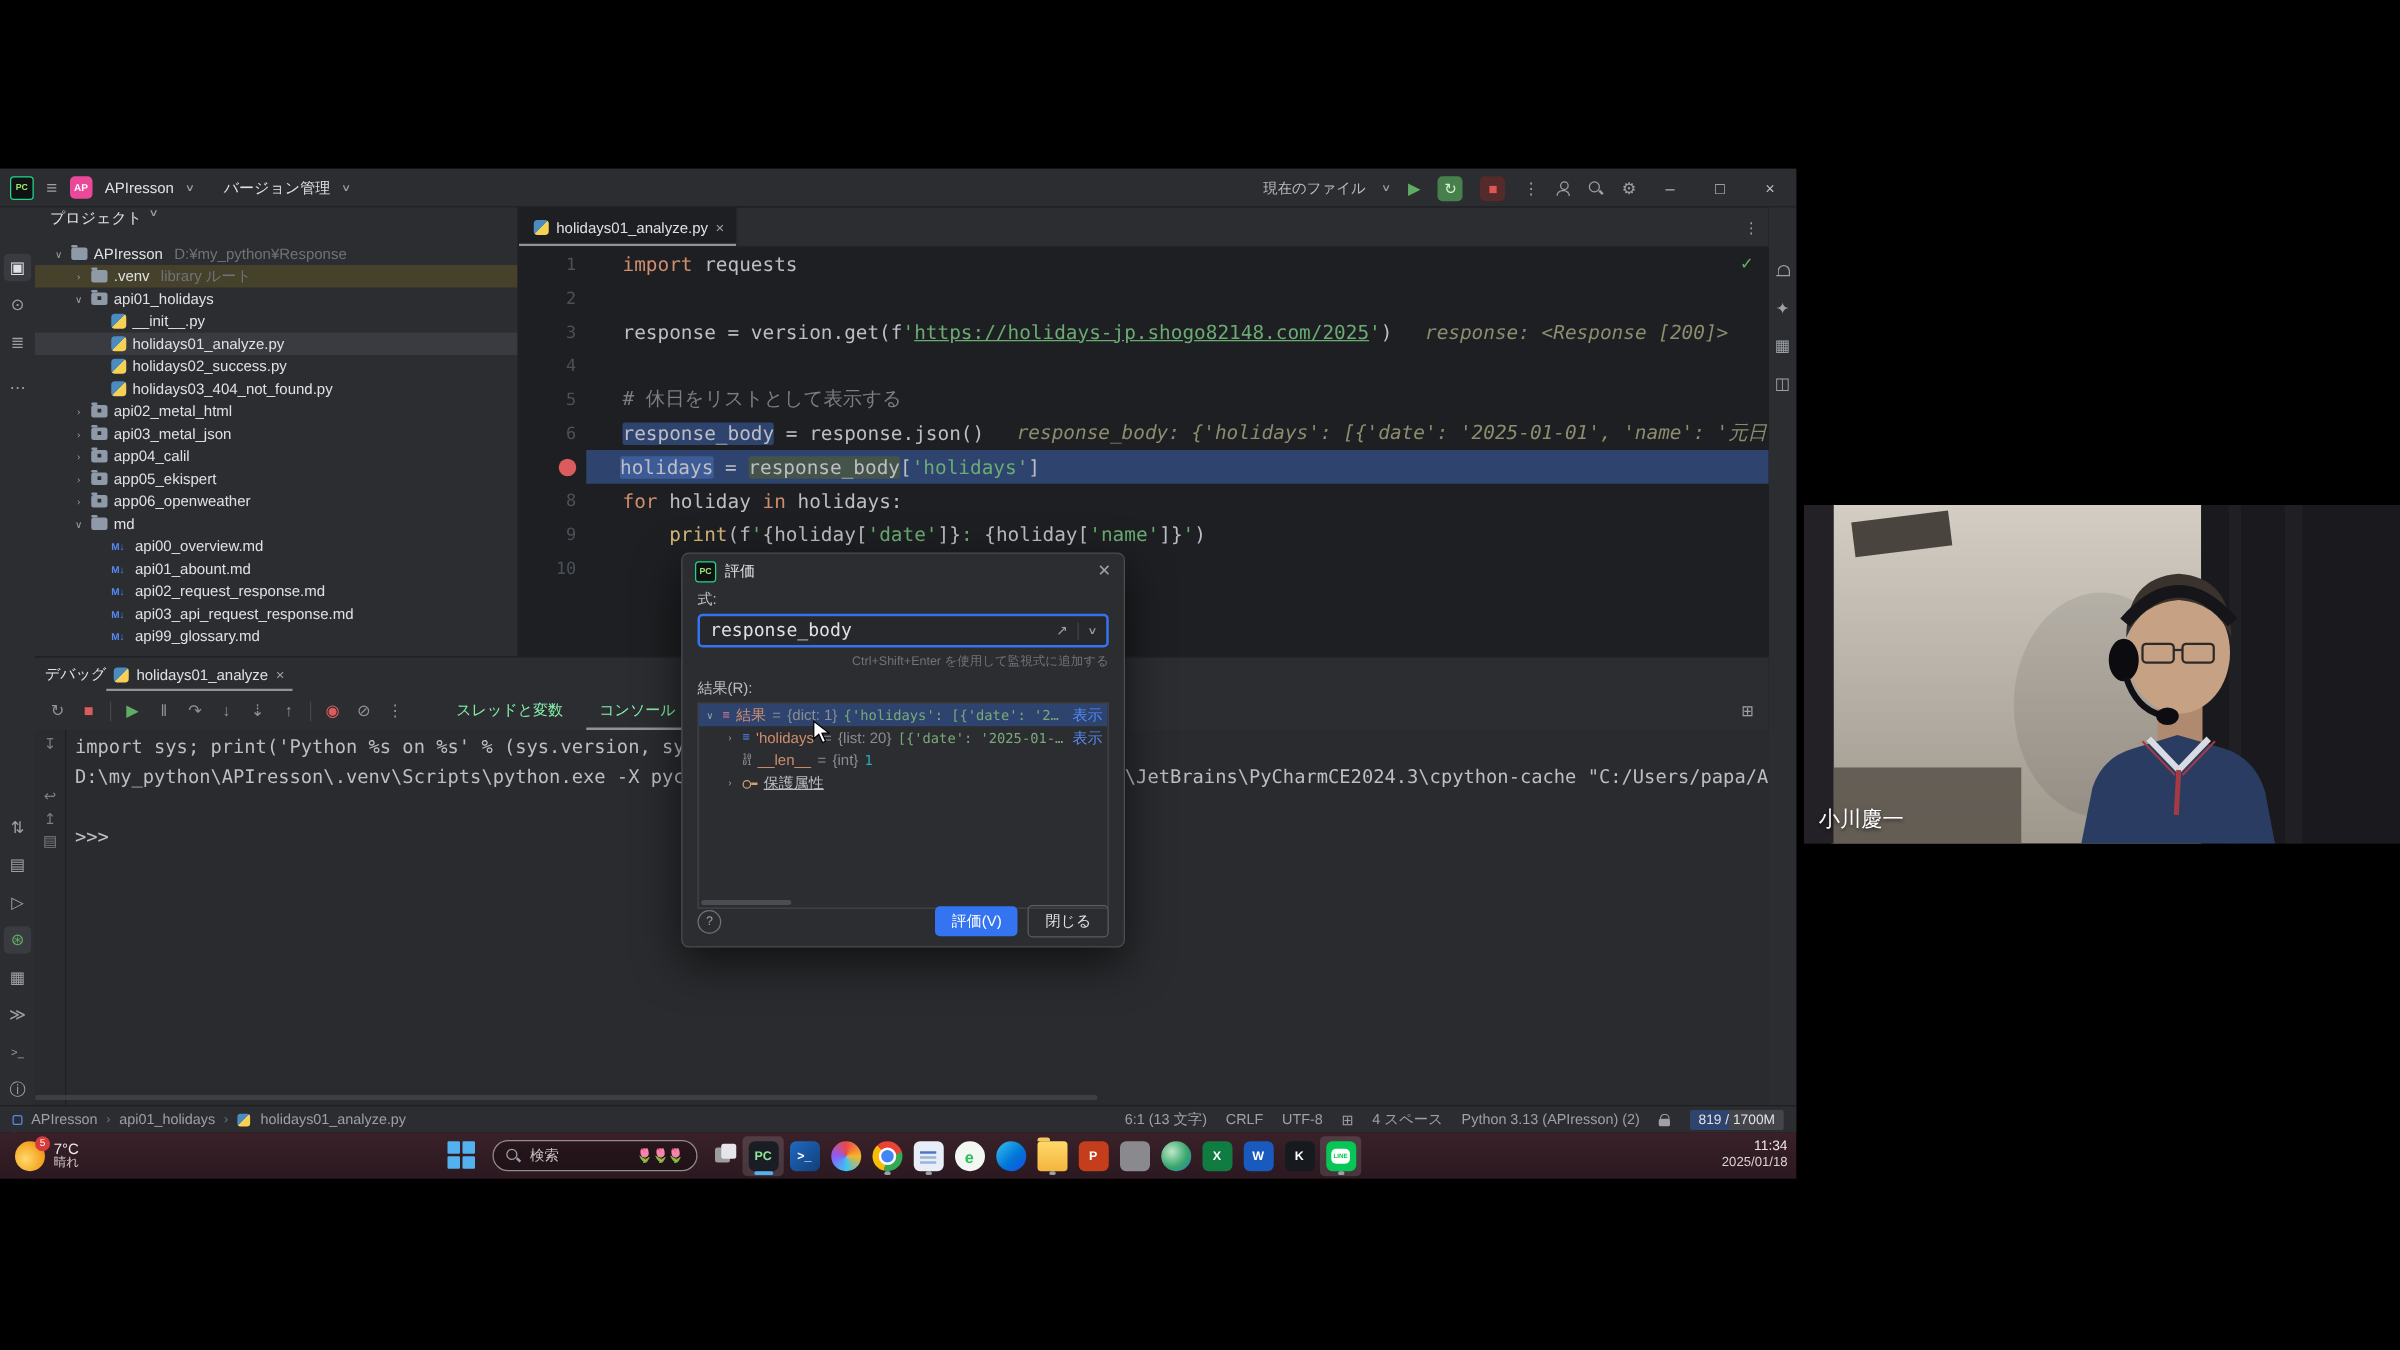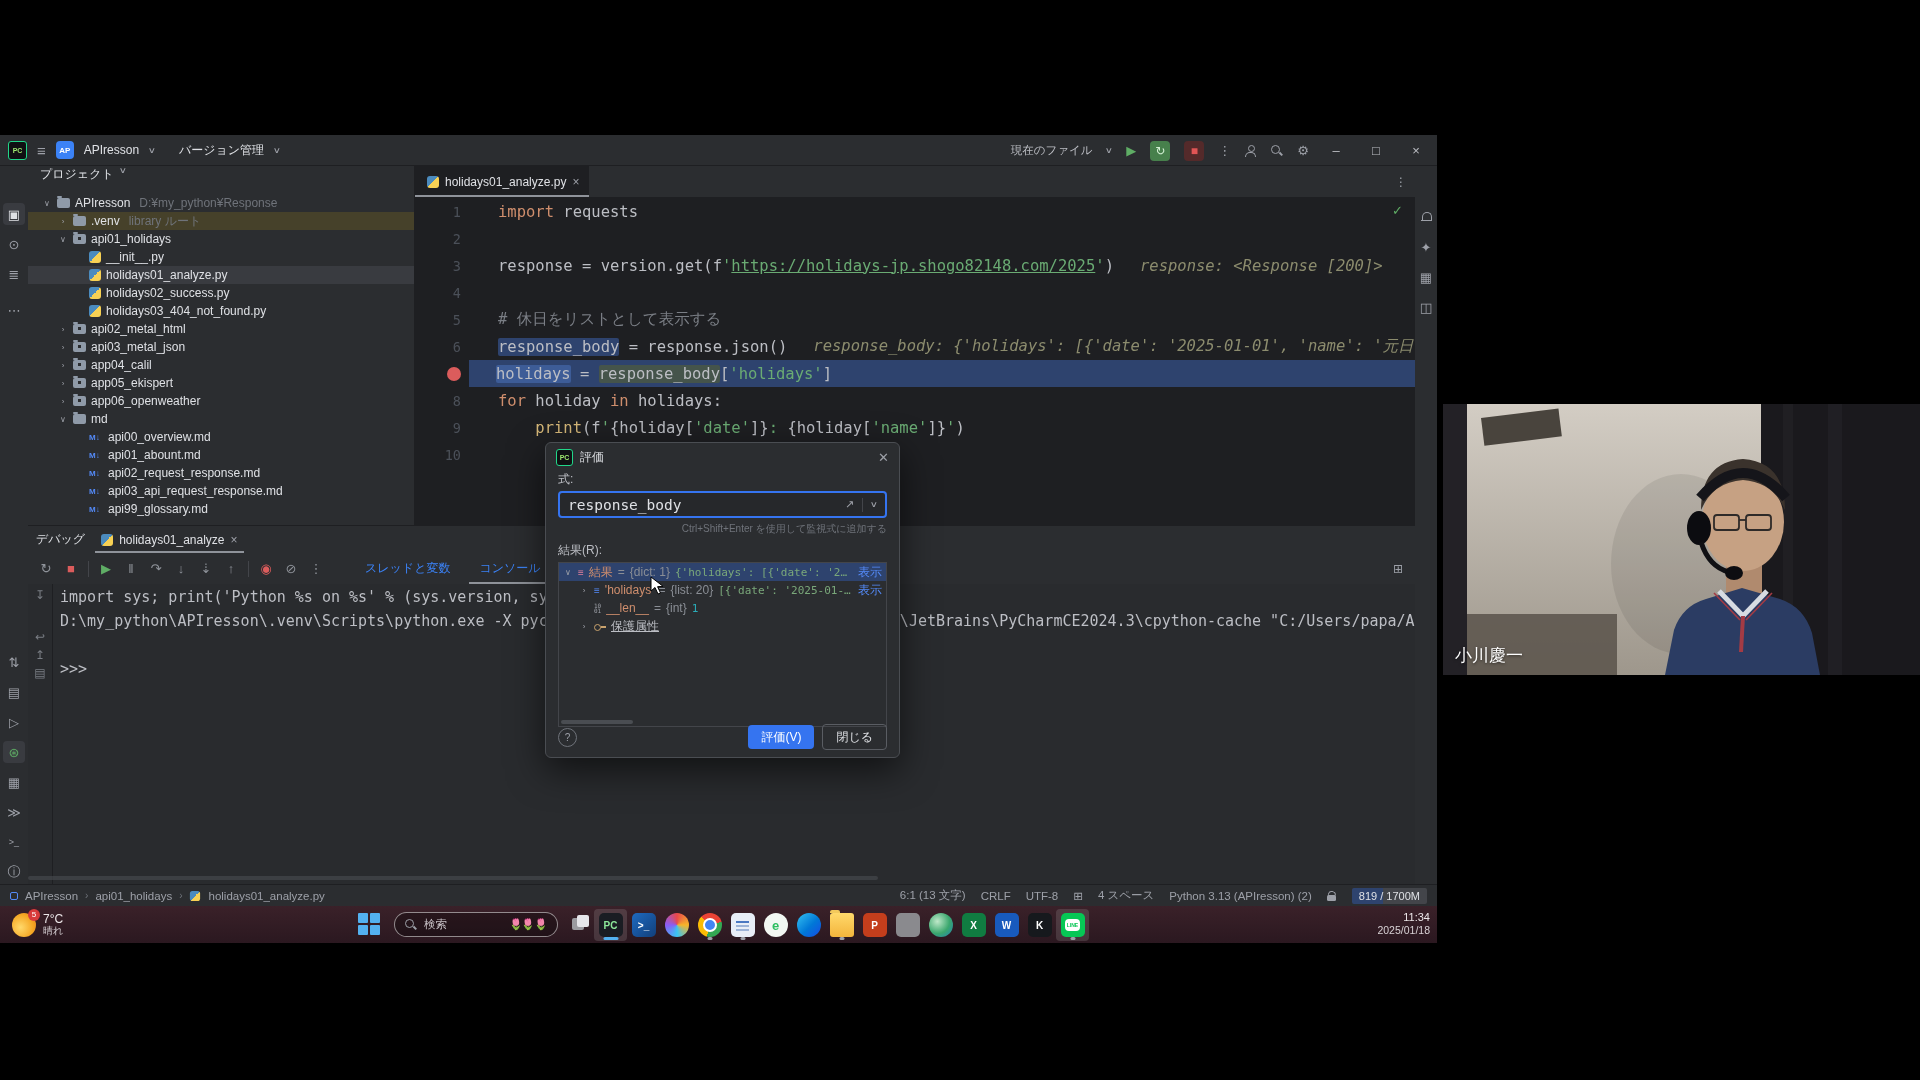--- a/index.html
+++ b/index.html
@@ -5,21 +5,21 @@
   html,body{margin:0;padding:0;background:#000;}
   #frame{position:relative;width:1920px;height:1080px;background:#000;overflow:hidden;
          font-family:"Liberation Sans","DejaVu Sans",sans-serif;color:#bcbec4;}
   
   #screen{position:absolute;left:0;top:135px;width:1437px;height:771px;background:#2b2d30;font-size:12px;}
   #titlebar{position:absolute;left:0;top:0;width:1437px;height:31px;border-bottom:1px solid #1e1f22;
             display:flex;align-items:center;gap:10px;padding-left:8px;box-sizing:border-box;background:#2b2d30;}
   .pclogo{width:17px;height:17px;background:#101113;border:1px solid #21d789;border-radius:3px;
           color:#9ee86f;font-size:7px;font-weight:bold;display:flex;align-items:center;justify-content:center;}
   .hamburger{color:#9da0a8;font-size:15px;}
-  .apbadge{width:18px;height:18px;background:#3b82f6;border-radius:4px;color:#fff;font-size:8px;font-weight:bold;
+  .apbadge{width:18px;height:18px;background:#ec4899;border-radius:4px;color:#fff;font-size:8px;font-weight:bold;
            display:flex;align-items:center;justify-content:center;}
   .tb-label{color:#dfe1e5;font-size:12px;}
   .chev{color:#9da0a8;font-size:8px;transform:scaleX(1.4);display:inline-block;}
   #tb-right{position:absolute;right:0;top:0;height:31px;display:flex;align-items:center;gap:14px;padding-right:8px;}
   .tb-ic{font-size:13px;color:#9da0a8;}
   .runbox{width:20px;height:20px;border-radius:4px;display:flex;align-items:center;justify-content:center;font-size:12px;}
   .greenbox{background:#47804c;color:#d3f0d4;}
   .redbox{background:#542a2a;color:#e05555;}
   .winbtn{width:26px;text-align:center;color:#bcbec4;font-size:13px;}
   .sico{position:relative;width:12px;height:12px;display:inline-block;}
@@ -68,26 +68,26 @@
   .c-kw{color:#cf8e6d;} .c-def{color:#bcbec4;} .c-str{color:#6aab73;}
   .c-url{color:#6aab73;text-decoration:underline;} .c-com{color:#7a7e85;}
   .c-fn{color:#d5b778;}
   .c-occ{color:#bcbec4;background:#2e436e;border-radius:2px;}
   .c-occ2{color:#bcbec4;background:#45544b;border-radius:2px;}
   .c-occ3{color:#bcbec4;background:#3d5c97;border-radius:2px;}
   .hinttxt{color:#8c8c6e;font-style:italic;margin-left:26px;white-space:pre;}
   #inspect-ok{position:absolute;left:977px;top:37px;color:#5fad65;font-size:13px;}
   
   #debugpanel{position:absolute;left:28px;top:390px;width:1387px;height:359px;background:#2b2d30;border-top:1px solid #1e1f22;box-sizing:border-box;}
-  #dbg-header{height:27px;display:flex;align-items:center;gap:10px;padding-left:8px;}
+  #dbg-header{height:27px;display:flex;align-items:center;gap:0;padding-left:8px;}
   .dbtab{height:100%;display:flex;align-items:center;gap:6px;padding:0 6px;box-shadow:inset 0 -2px 0 #8f939a;color:#dfe1e5;}
   #dbg-toolbar{height:31px;display:flex;align-items:center;gap:9px;padding-left:10px;border-bottom:1px solid #1e1f22;}
   .dtb-ic{width:16px;text-align:center;font-size:13px;}
   .dtb-sep{width:1px;height:16px;background:#43454a;}
-  .dview-tab{padding:0 10px;height:100%;display:flex;align-items:center;color:#3b82f6;}
+  .dview-tab{padding:0 10px;height:100%;display:flex;align-items:center;color:#86efac;}
   .dview-tab.on{box-shadow:inset 0 -2px 0 #8f939a;}
   #console{position:absolute;left:0;top:58px;width:1387px;height:301px;background:#292b2e;font-family:"DejaVu Sans Mono","Liberation Mono",monospace;font-size:15px;color:#bcbec4;}
   .conline{position:absolute;left:32px;white-space:pre;}
   #congutter{position:absolute;left:0;top:0;width:24px;height:100%;border-right:1px solid #1e1f22;}
   .cg-ic{position:absolute;left:4px;width:16px;text-align:center;color:#7a7e85;font-size:12px;font-family:"Liberation Sans",sans-serif;}
   #con-hscroll{position:absolute;left:0px;top:292px;width:850px;height:4px;background:#4a4d52;border-radius:2px;opacity:.6;}
   #dbg-layout-ic{position:absolute;right:12px;top:36px;color:#9da0a8;font-size:12px;}
   
   #statusbar{position:absolute;left:0;top:749px;width:1437px;height:22px;background:#2b2d30;border-top:1px solid #1e1f22;
              display:flex;align-items:center;font-size:11.5px;color:#9da0a8;box-sizing:border-box;padding:0 10px;}

